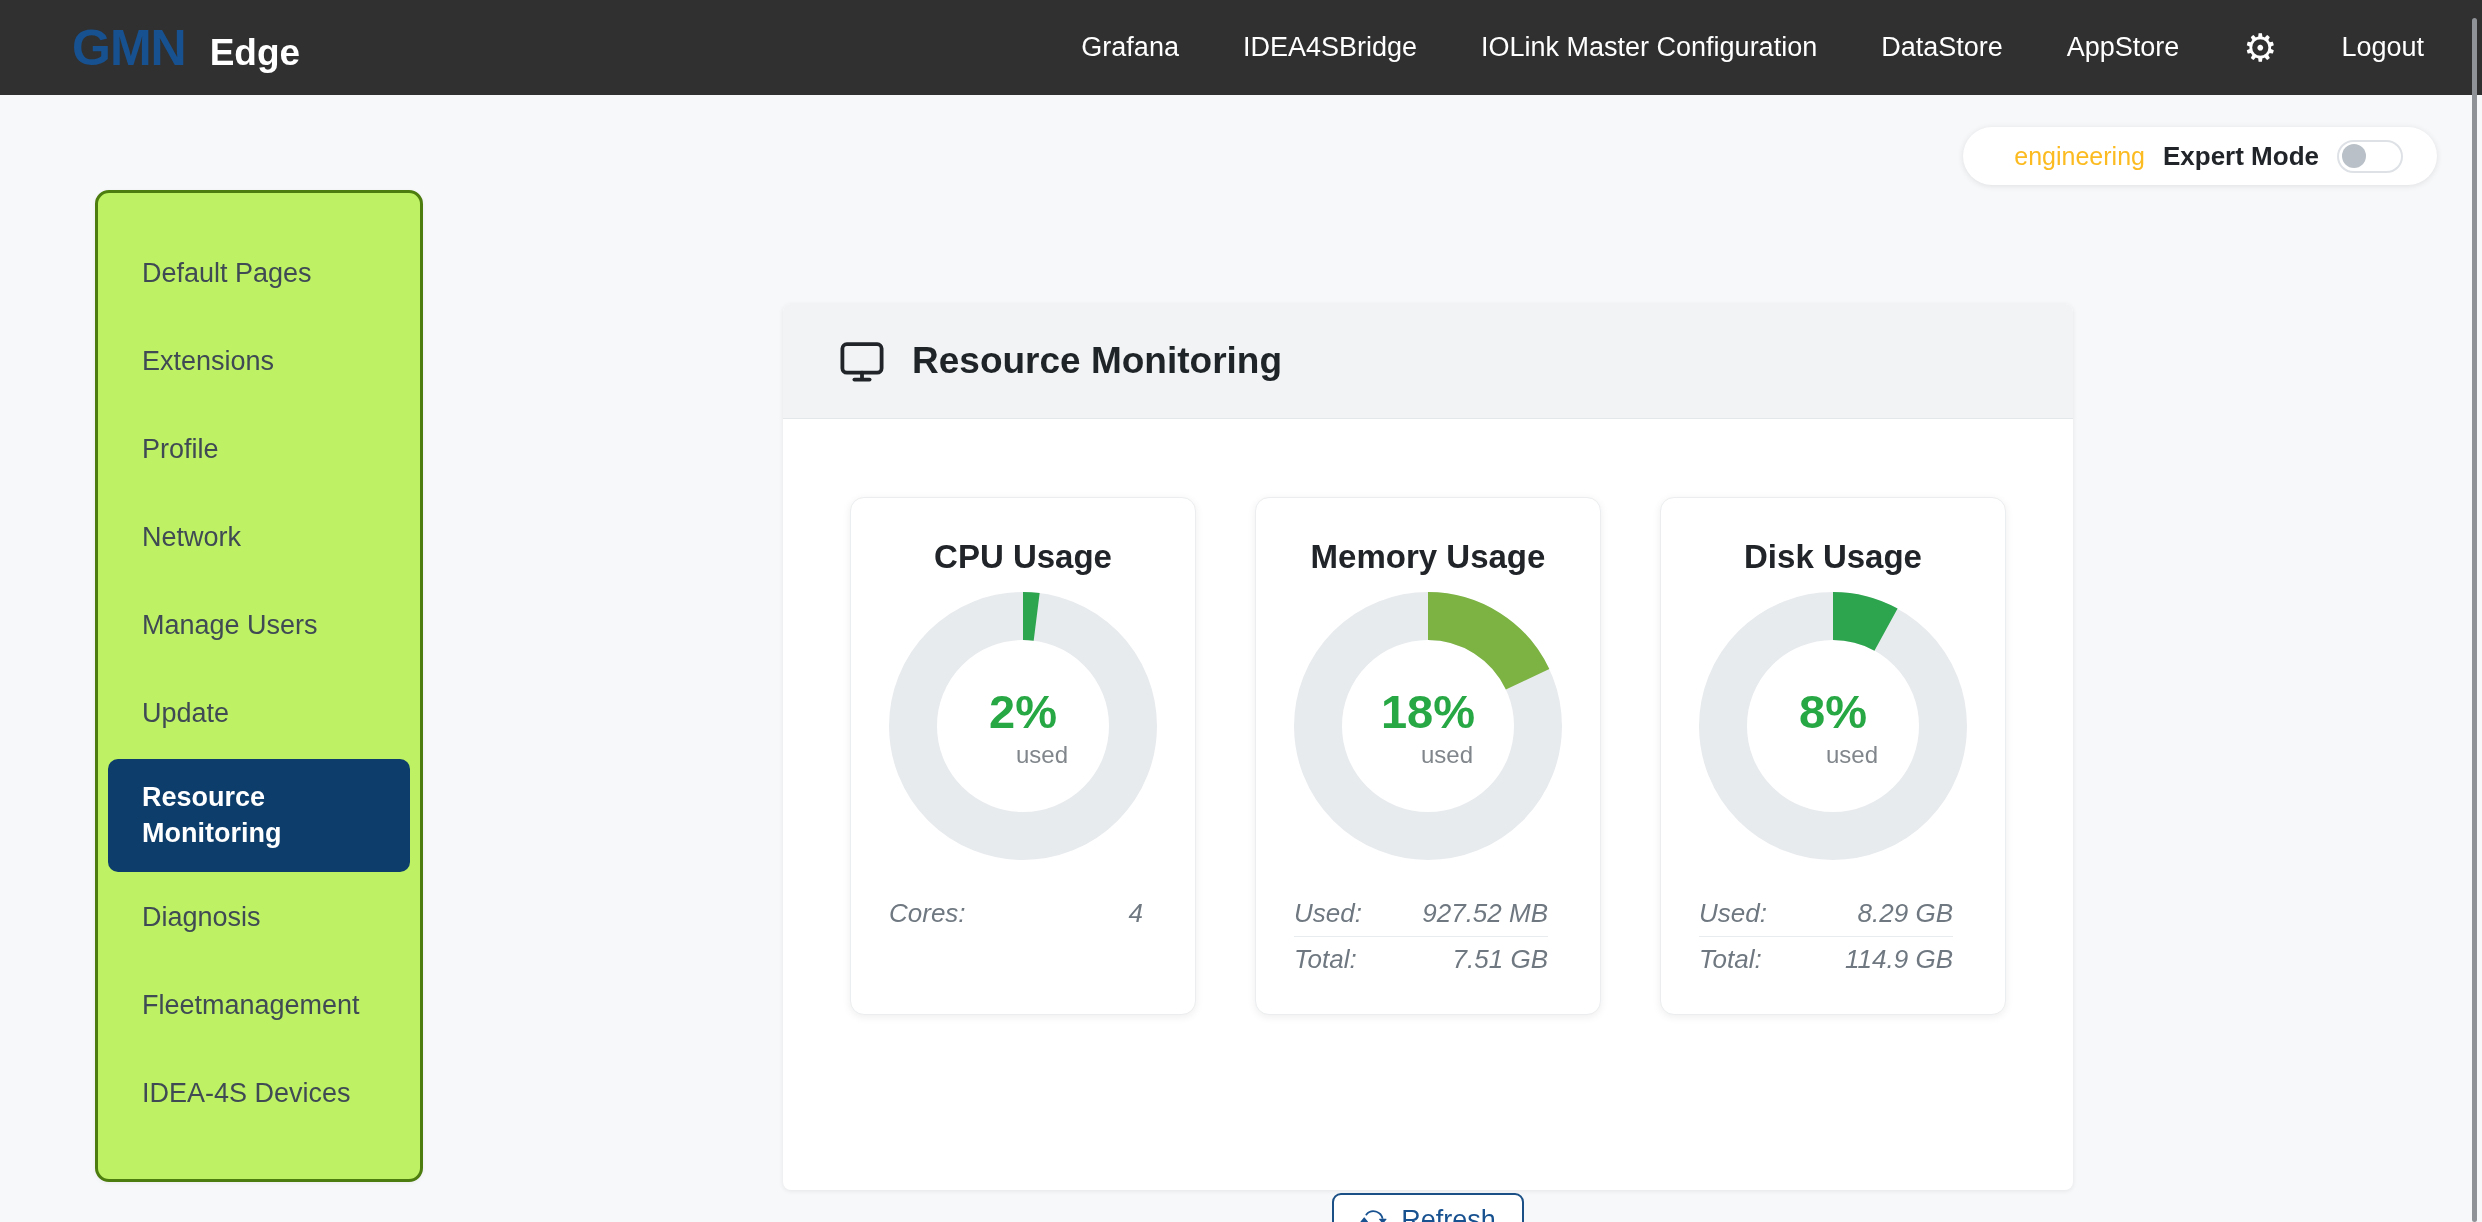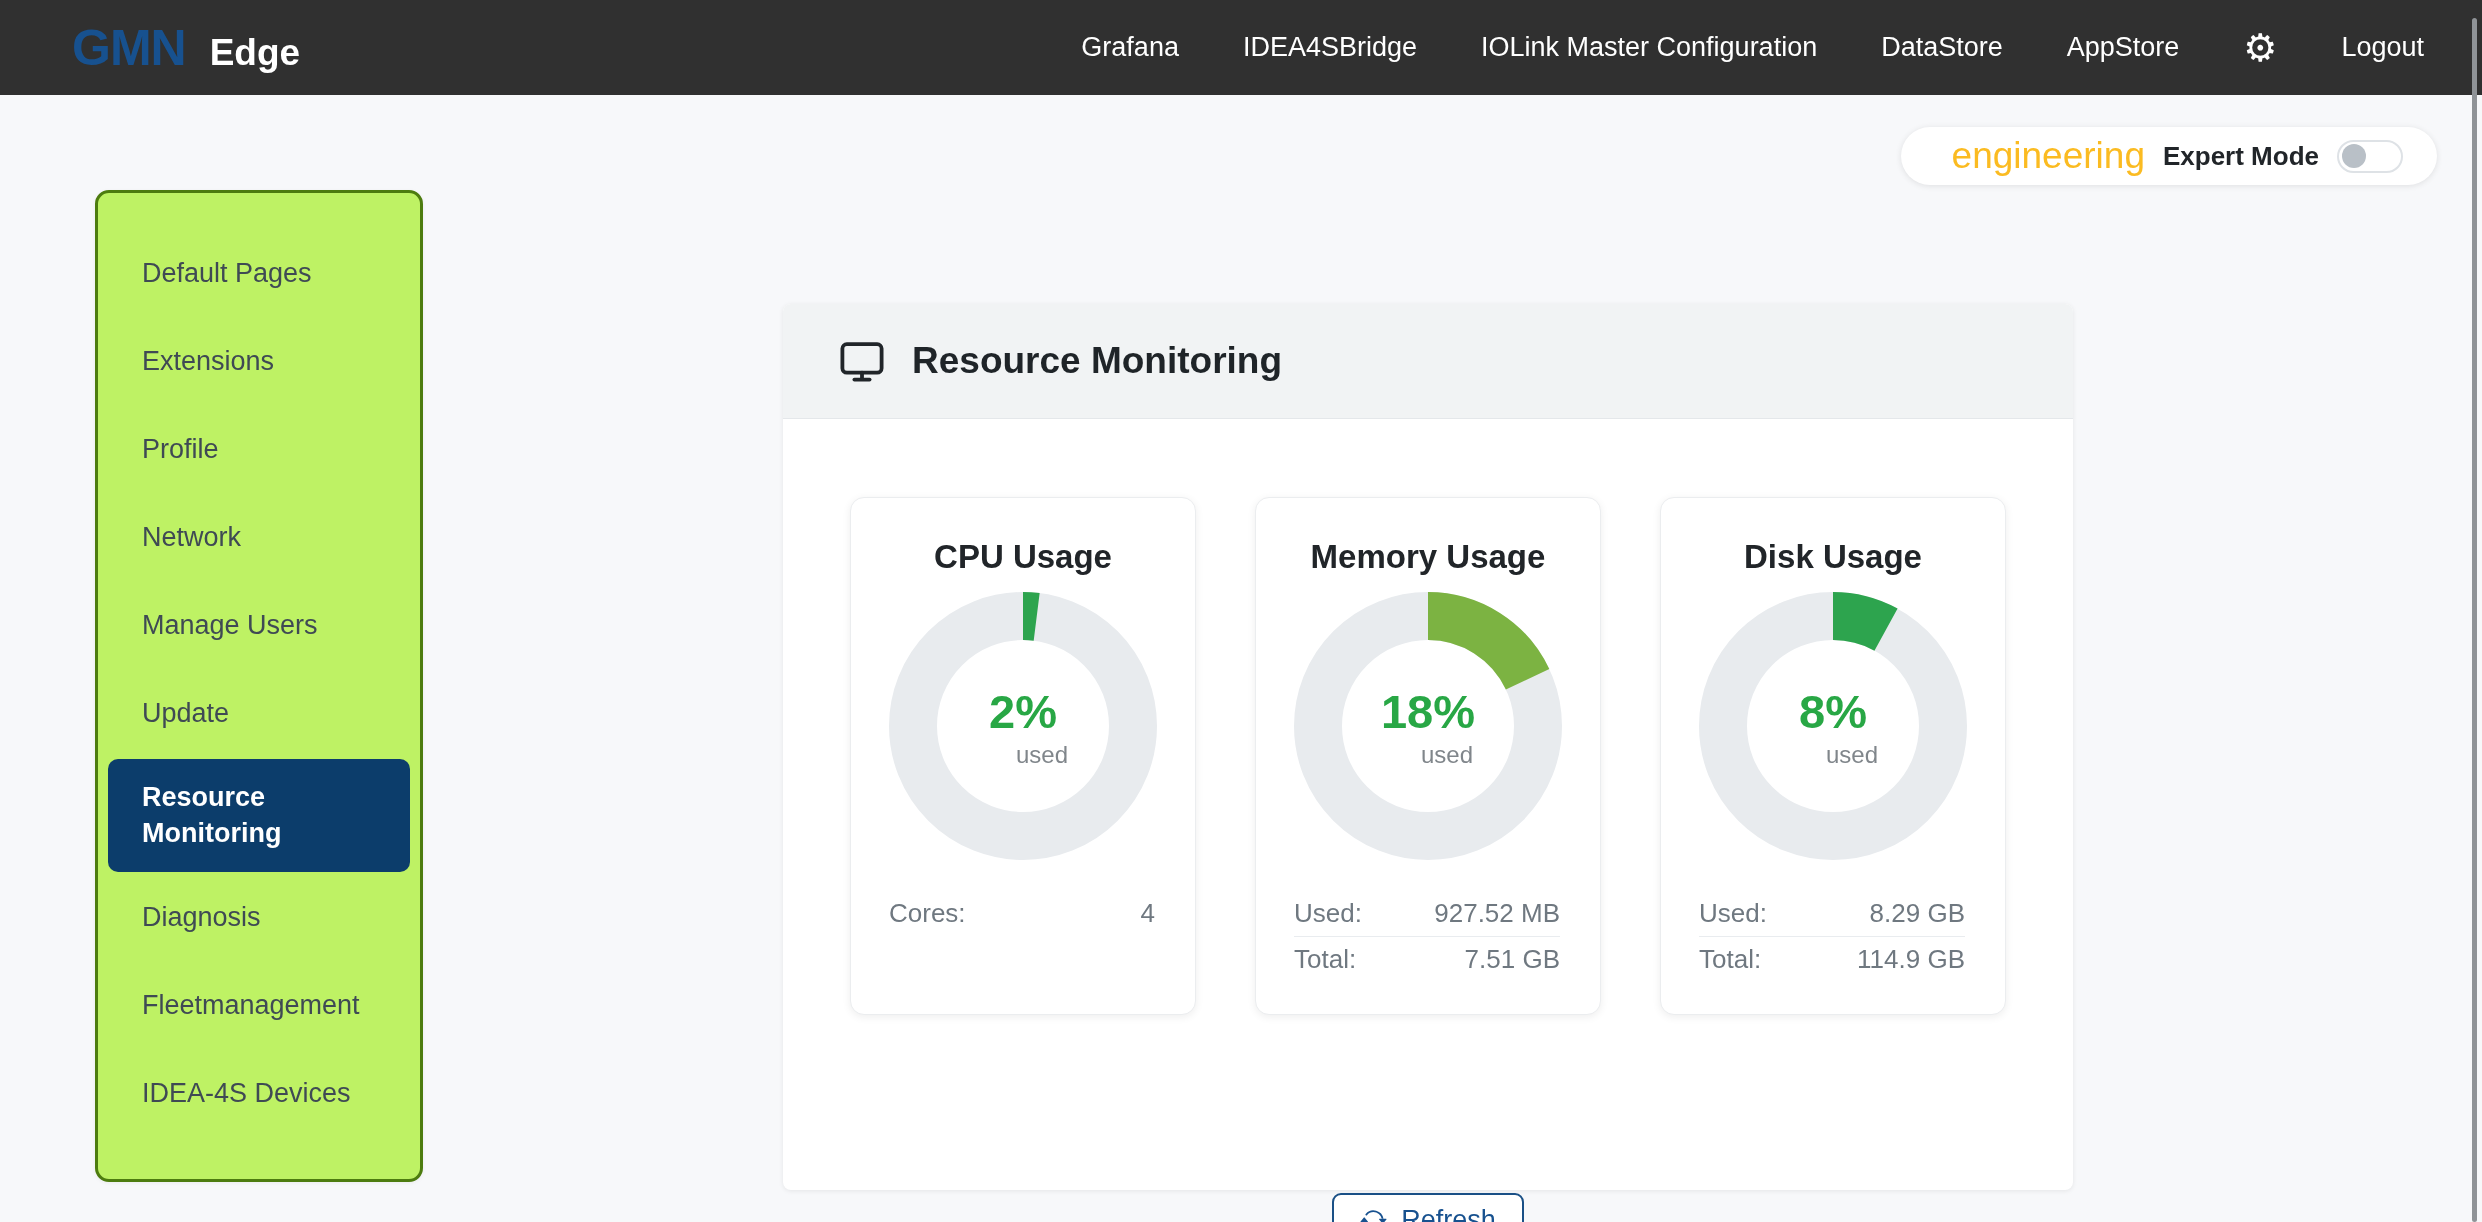--- a/index.html
+++ b/index.html
@@ -30,21 +30,21 @@
   .page { position: absolute; top: 95px; left: 0; width: 2482px; height: 1127px; }
 
   
   .user-pill {
     position: absolute; top: 32px; right: 45px;
     height: 58px; padding: 0 34px 0 30px;
     background: #ffffff; border-radius: 999px;
     box-shadow: 0 1px 6px rgba(0,0,0,0.10);
     display: flex; align-items: center; gap: 18px;
   }
-  .pill-user { font-size: 37px; color: #fbbb21; font-weight: 400; margin-left: 21px; }
+  .pill-user { font-size: 25px; color: #fbbb21; font-weight: 400; margin-left: 21px; }
   .pill-mode-label { font-size: 26px; color: #212529; font-weight: 700; white-space: nowrap; }
   .toggle {
     width: 66px; height: 33px; border-radius: 999px;
     background: #ffffff; border: 2px solid #dee2e6;
     position: relative; cursor: pointer; flex: 0 0 auto;
   }
   .toggle-knob {
     position: absolute; left: 3px; top: 2.5px;
     width: 24px; height: 24px; border-radius: 50%;
     background: #b9c0c7;
@@ -104,21 +104,21 @@
   .donut-track { fill: none; stroke: #e8ebee; }
   .donut-arc { fill: none; transform: rotate(-90deg); transform-origin: 50% 50%; }
   .donut-center {
     position: absolute; inset: 0;
     display: flex; flex-direction: column; align-items: center; justify-content: center;
     gap: 2px;
   }
   .donut-percent { font-size: 47px; font-weight: 700; color: #28a745; }
   .donut-caption { font-size: 24px; color: #80868b; margin-left: 38px; }
 
-  .stats { position: absolute; left: 38px; right: 40px; top: 393px; }
+  .stats { position: absolute; left: 38px; right: 52px; top: 393px; font-style: italic; }
   .stat-row { height: 45px; display: flex; align-items: center; justify-content: space-between; }
   .stat-row + .stat-row { border-top: 1px solid #e9ecef; }
   .stat-label, .stat-value { font-size: 26px; color: #6f7880; }
 
   .refresh-row { position: absolute; left: 0; right: 0; top: 889px; display: flex; justify-content: center; }
   .refresh-btn {
     display: flex; align-items: center; gap: 14px;
     height: 55px; padding: 0 26px;
     background: #ffffff; border: 2px solid #1a5086; border-radius: 9px;
     font-size: 27px; color: #17518f; font-family: inherit;

